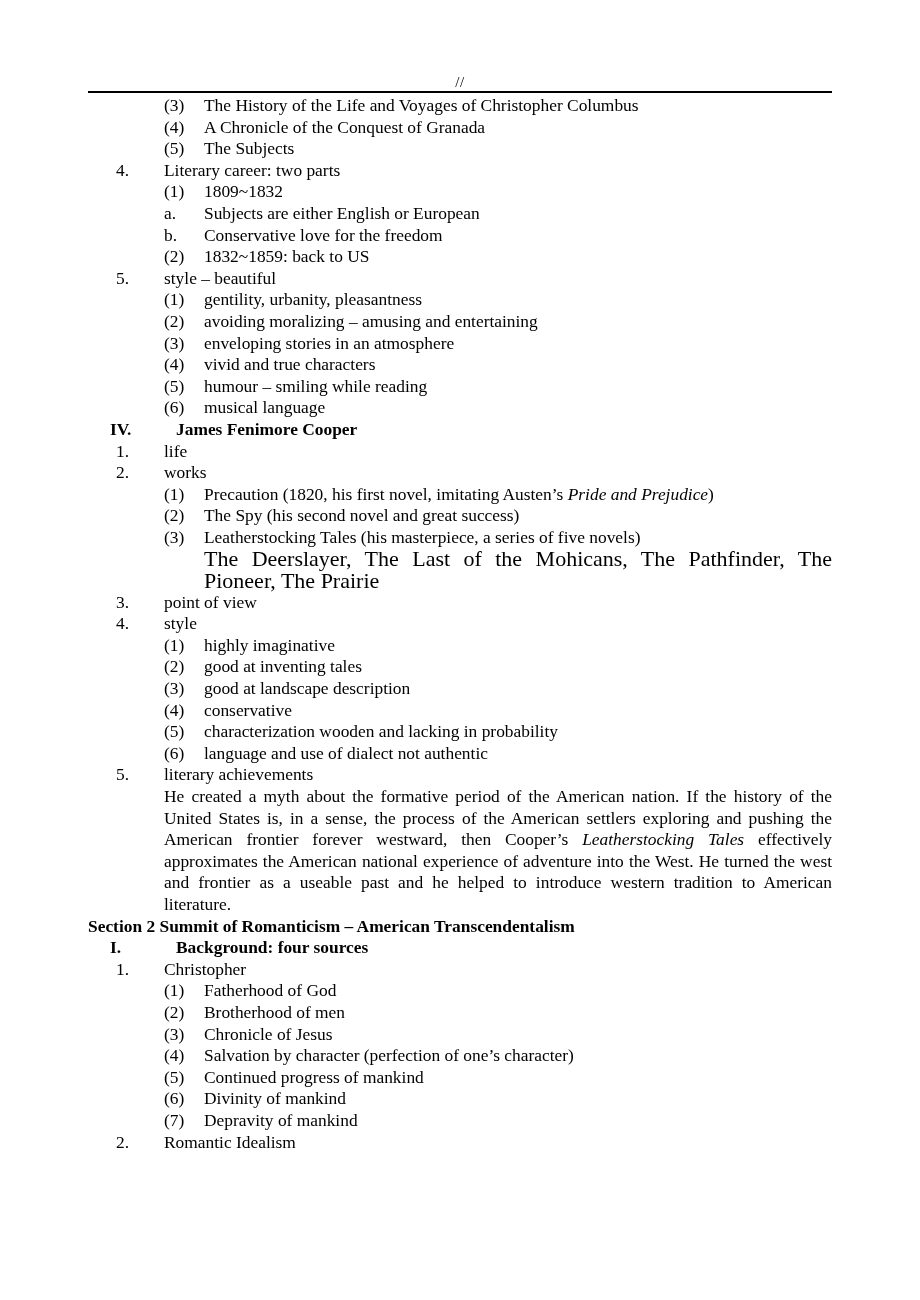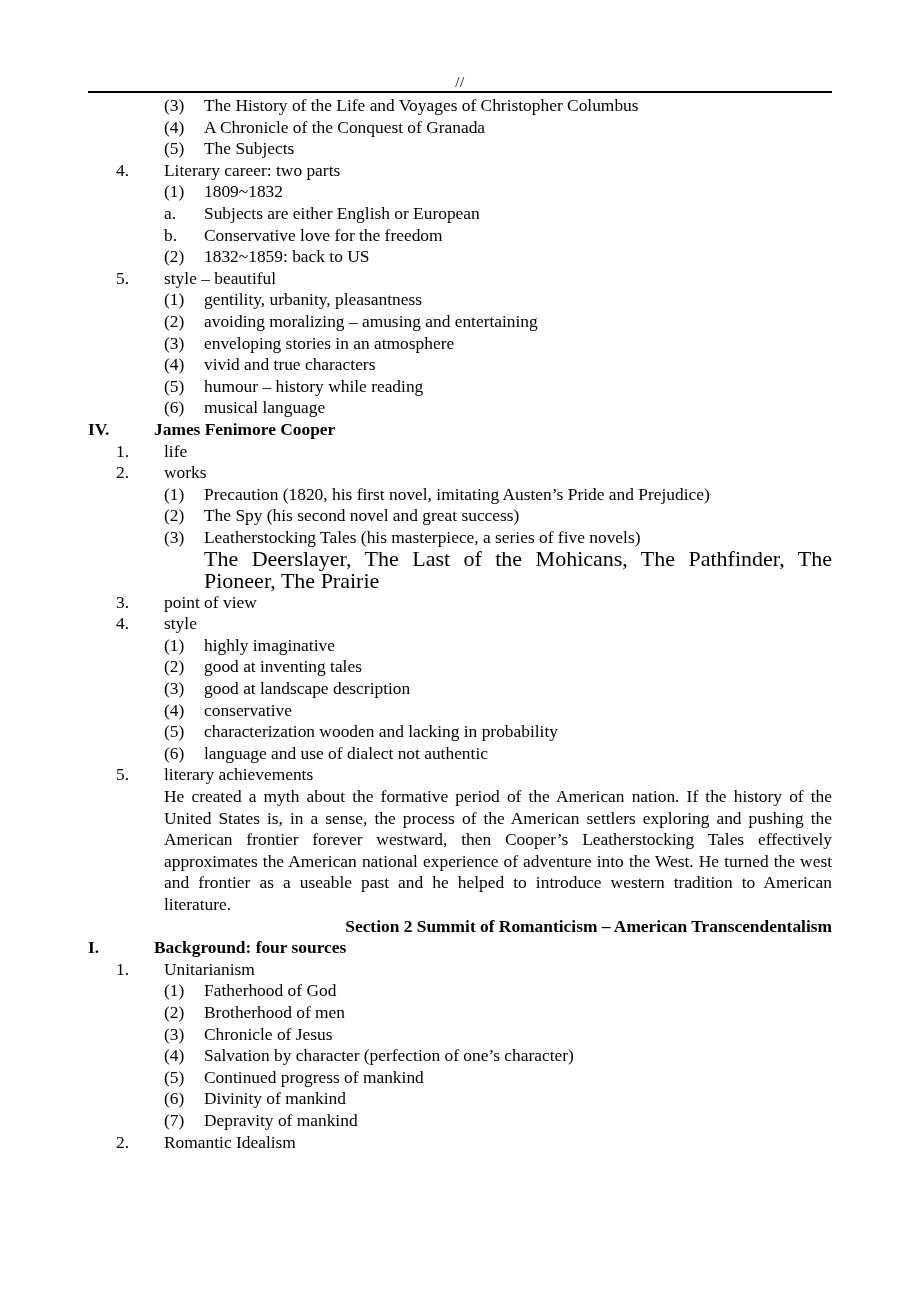--- a/index.html
+++ b/index.html
@@ -51,23 +51,23 @@
   .marker {
     flex: 0 0 auto;
     white-space: pre;
   }
   .body-text {
     flex: 1 1 auto;
     min-width: 0;
   }
   
   .lvl-roman  { padding-left: 0px; }
-  .lvl-roman .marker { width: 66px; }
-
-  .lvl-section { padding-left: 0px; text-align: right; }
+  .lvl-roman .marker { width: 66px; margin-left: 22px; }
+
+  .lvl-section { padding-left: 0px; }
 
   .lvl-num    { padding-left: 28px; }
   .lvl-num .marker { width: 48px; }
 
   .lvl-paren  { padding-left: 76px; }
   .lvl-paren .marker { width: 40px; }
 
   .lvl-alpha  { padding-left: 76px; }
   .lvl-alpha .marker { width: 40px; }
 
@@ -80,21 +80,21 @@
     text-justify: inter-word;
   }
   .para-sub {
     padding-left: 116px;
     font-size: 22px;
     line-height: 21.6px;
     text-align: justify;
     text-justify: inter-word;
   }
   .bold { font-weight: bold; }
-  .ital { }
+  .ital { font-style: italic; }
 </style>
 </head>
 <body>
 
 <div class="page">
   <div class="content">
 
     <div class="header">
       <div class="header-mark">//</div>
       <div class="header-rule"></div>
@@ -149,21 +149,21 @@
     <div class="row lvl-paren">
       <span class="marker">(3)</span>
       <span class="body-text">enveloping stories in an atmosphere</span>
     </div>
     <div class="row lvl-paren">
       <span class="marker">(4)</span>
       <span class="body-text">vivid and true characters</span>
     </div>
     <div class="row lvl-paren">
       <span class="marker">(5)</span>
-      <span class="body-text">humour – history while reading</span>
+      <span class="body-text">humour – smiling while reading</span>
     </div>
     <div class="row lvl-paren">
       <span class="marker">(6)</span>
       <span class="body-text">musical language</span>
     </div>
 
     <div class="row lvl-roman bold">
       <span class="marker">IV.</span>
       <span class="body-text">James Fenimore Cooper</span>
     </div>
@@ -233,21 +233,21 @@
     <div class="row lvl-section bold">
       <span class="body-text">Section 2 Summit of Romanticism – American Transcendentalism</span>
     </div>
     <div class="row lvl-roman bold">
       <span class="marker">I.</span>
       <span class="body-text">Background: four sources</span>
     </div>
 
     <div class="row lvl-num">
       <span class="marker">1.</span>
-      <span class="body-text">Unitarianism</span>
+      <span class="body-text">Christopher</span>
     </div>
     <div class="row lvl-paren">
       <span class="marker">(1)</span>
       <span class="body-text">Fatherhood of God</span>
     </div>
     <div class="row lvl-paren">
       <span class="marker">(2)</span>
       <span class="body-text">Brotherhood of men</span>
     </div>
     <div class="row lvl-paren">

